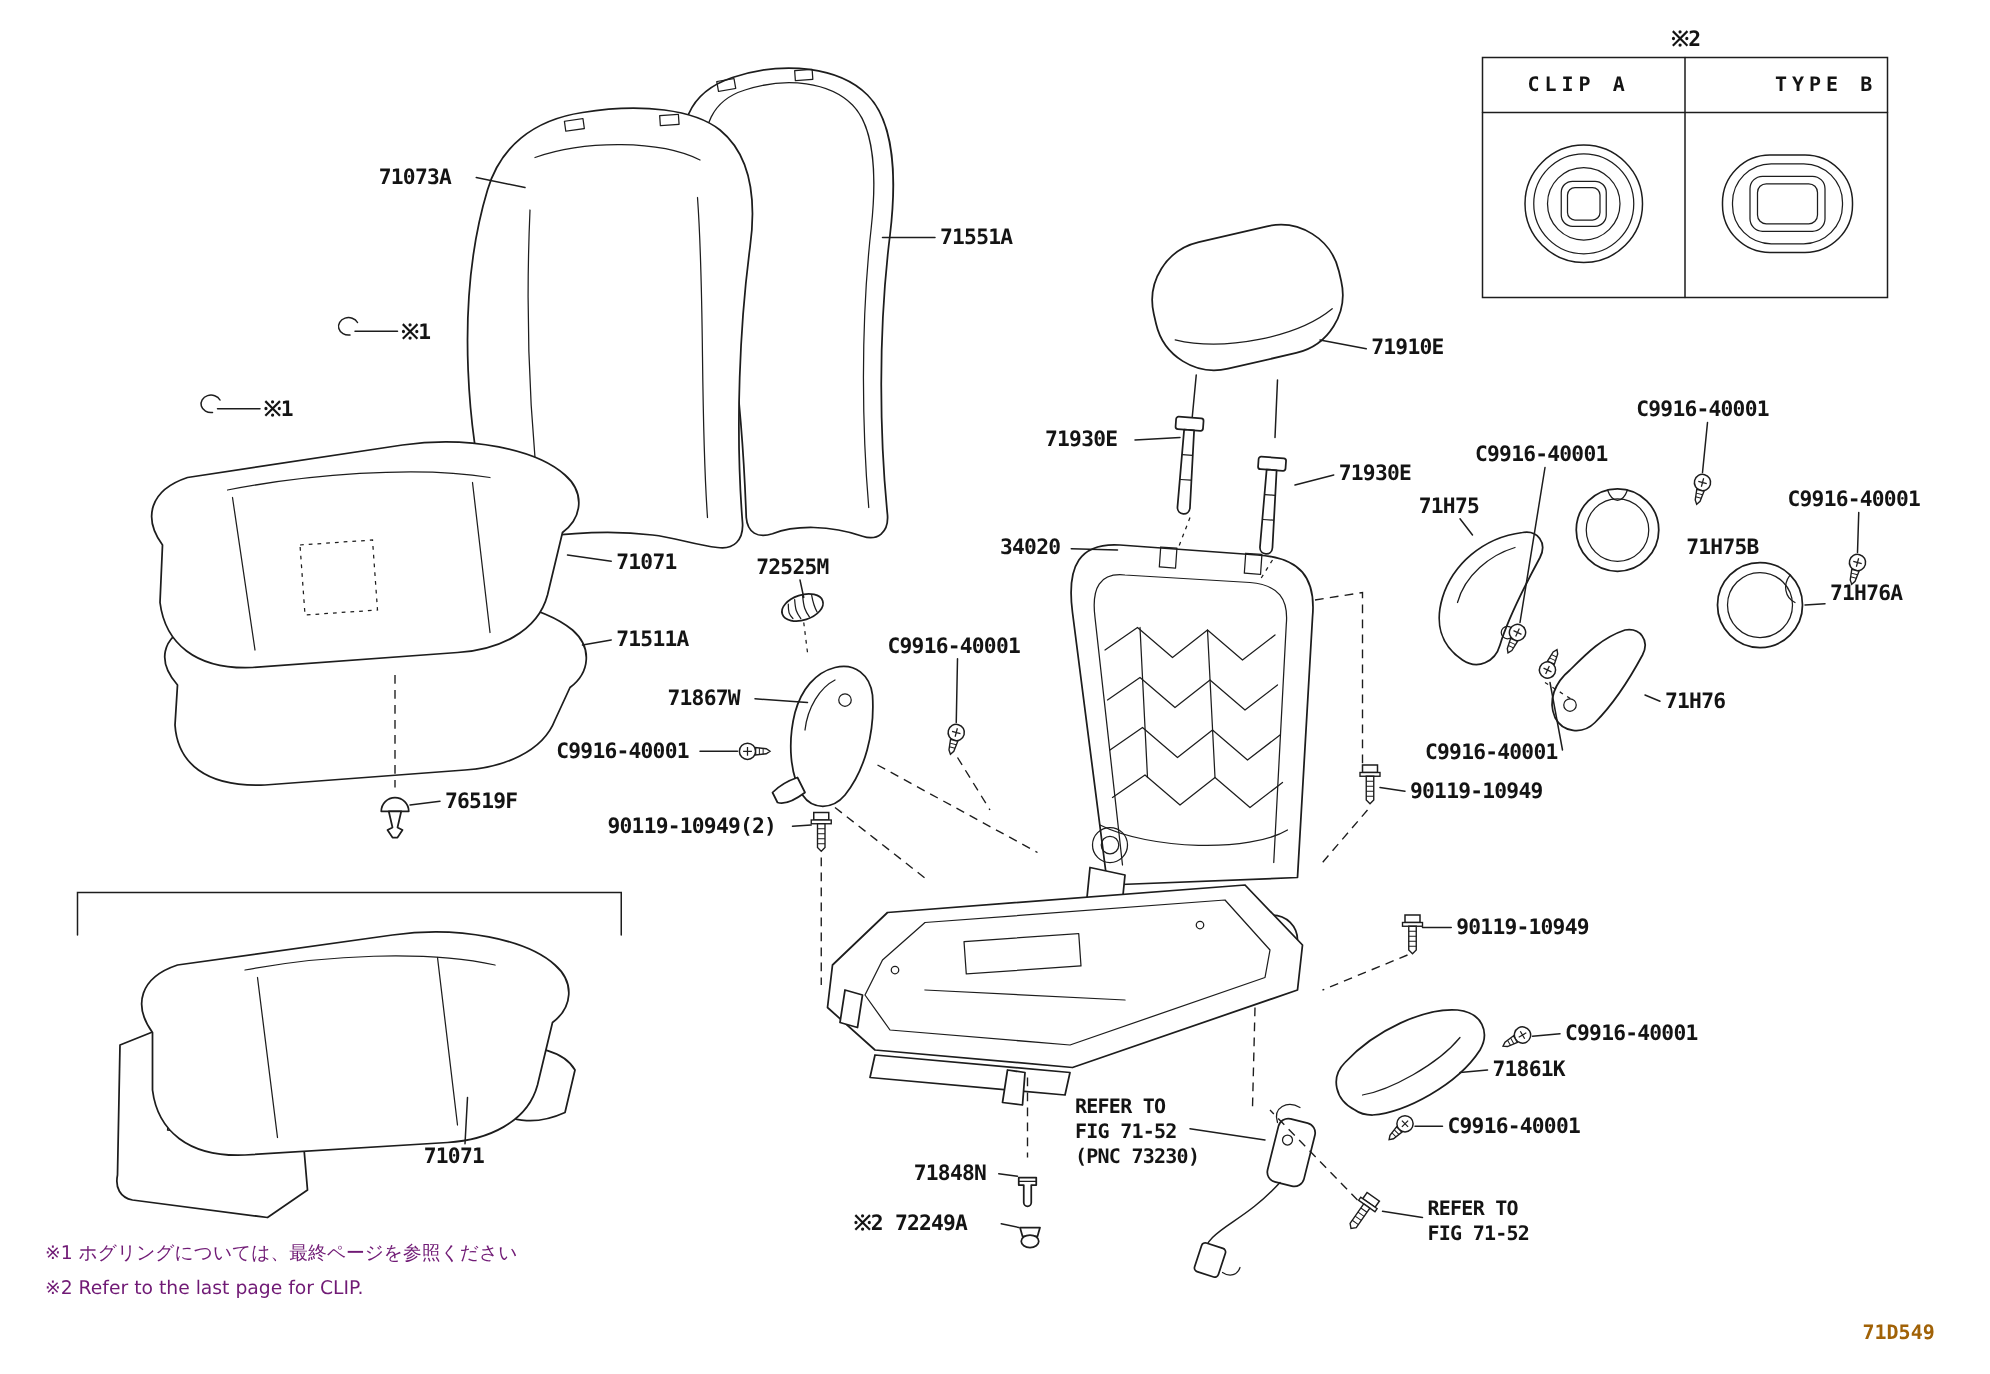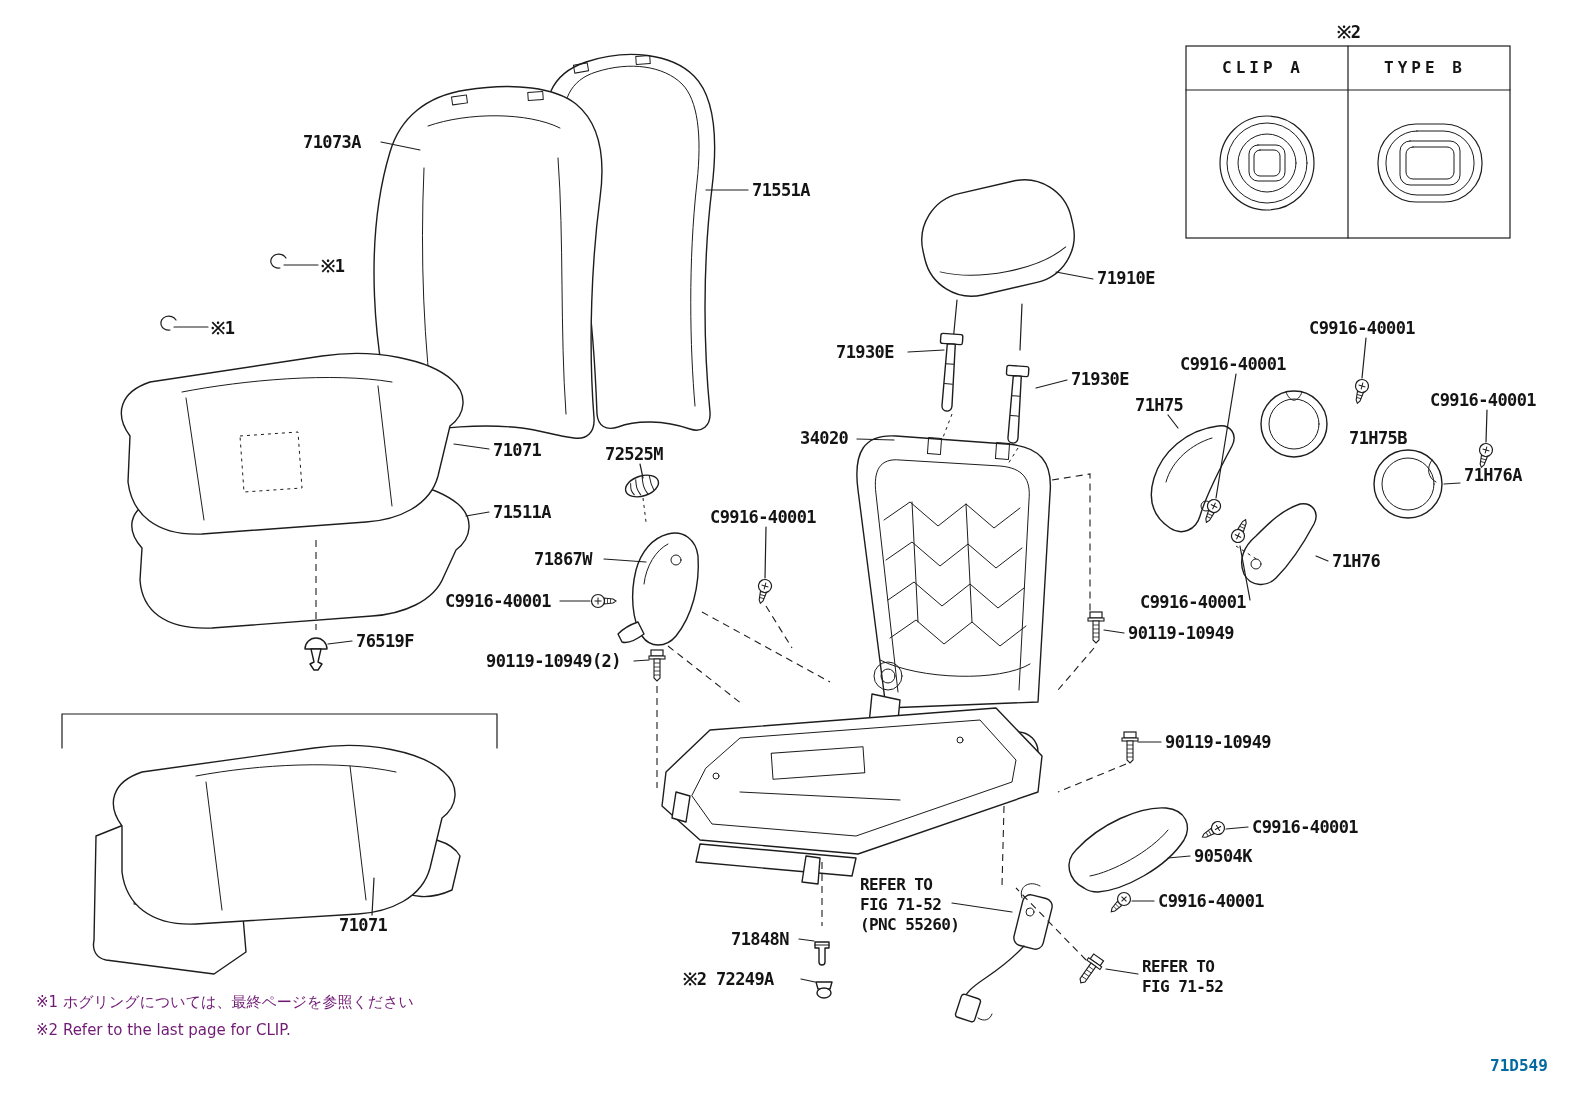--- a/index.html
+++ b/index.html
@@ -5,21 +5,21 @@
   html,body{margin:0;padding:0}
   body{width:1592px;height:1099px;position:relative;background:#fff;overflow:hidden;
        font-family:"DejaVu Sans Mono",monospace}
   .lbl{position:absolute;font:600 17px/1 "DejaVu Sans Mono",monospace;color:#141414;
        white-space:nowrap;letter-spacing:-0.6px}
   .refer{position:absolute;font:600 16px/20px "DejaVu Sans Mono",monospace;color:#141414;
        white-space:nowrap;letter-spacing:-0.6px}
   .note{position:absolute;font:15px/1.2 "DejaVu Sans",sans-serif;color:#701a75;white-space:nowrap}
   .hdr{position:absolute;font:600 16px/1 "DejaVu Sans Mono",monospace;color:#141414;
        letter-spacing:4px;white-space:nowrap}
-  .code{position:absolute;font:600 16px/1 "DejaVu Sans Mono",monospace;color:#0369a1}
+  .code{position:absolute;font:600 16px/1 "DejaVu Sans Mono",monospace;color:#a16207}
   svg.canvas{position:absolute;left:0;top:0}
   .o{fill:#fff;stroke:#1d1d1d;stroke-width:1.4;stroke-linejoin:round;stroke-linecap:round}
   .t{fill:none;stroke:#1d1d1d;stroke-width:1;stroke-linejoin:round;stroke-linecap:round}
   .l{fill:none;stroke:#1d1d1d;stroke-width:1.2;stroke-linecap:round}
   .d{fill:none;stroke:#1d1d1d;stroke-width:1.1;stroke-dasharray:7 5}
   .d2{fill:none;stroke:#1d1d1d;stroke-width:1;stroke-dasharray:3 4}
 </style>
 </head>
 <body>
 
@@ -284,38 +284,38 @@
 <div class="lbl" style="left:605px;top:446px">72525M</div>
 <div class="lbl" style="left:710px;top:509px">C9916-40001</div>
 <div class="lbl" style="left:534px;top:551px">71867W</div>
 <div class="lbl" style="left:445px;top:593px">C9916-40001</div>
 <div class="lbl" style="left:486px;top:653px">90119-10949(2)</div>
 <div class="lbl" style="left:493px;top:442px">71071</div>
 <div class="lbl" style="left:493px;top:504px">71511A</div>
 <div class="lbl" style="left:356px;top:633px">76519F</div>
 <div class="lbl" style="left:1165px;top:734px">90119-10949</div>
 <div class="lbl" style="left:1252px;top:819px">C9916-40001</div>
-<div class="lbl" style="left:1194px;top:848px">90504K</div>
+<div class="lbl" style="left:1194px;top:848px">71861K</div>
 <div class="lbl" style="left:1158px;top:893px">C9916-40001</div>
 <div class="lbl" style="left:731px;top:931px">71848N</div>
 <div class="lbl" style="left:683px;top:971px"><span>※2</span> <span>72249A</span></div>
 <div class="lbl" style="left:339px;top:917px">71071</div>
 
 <div class="lbl" style="left:321px;top:258px">※1</div>
 <div class="lbl" style="left:211px;top:320px">※1</div>
 
 <div class="refer" style="left:860px;top:875px">
   <div>REFER TO</div>
   <div>FIG 71-52</div>
-  <div>(PNC 55260)</div>
+  <div>(PNC 73230)</div>
 </div>
 <div class="refer" style="left:1142px;top:957px">
   <div>REFER TO</div>
   <div>FIG 71-52</div>
 </div>
 
 <div class="lbl" style="left:1337px;top:24px">※2</div>
 <div class="hdr" style="left:1222px;top:60px">CLIP A</div>
-<div class="hdr" style="left:1384px;top:60px">TYPE B</div>
+<div class="hdr" style="left:1420px;top:60px">TYPE B</div>
 
 <div class="note" style="left:36px;top:993px">※1 ホグリングについては、最終ページを参照ください</div>
 <div class="note" style="left:36px;top:1021px">※2 Refer to the last page for CLIP.</div>
 <div class="code" style="left:1490px;top:1058px">71D549</div>
 
 </body></html>

